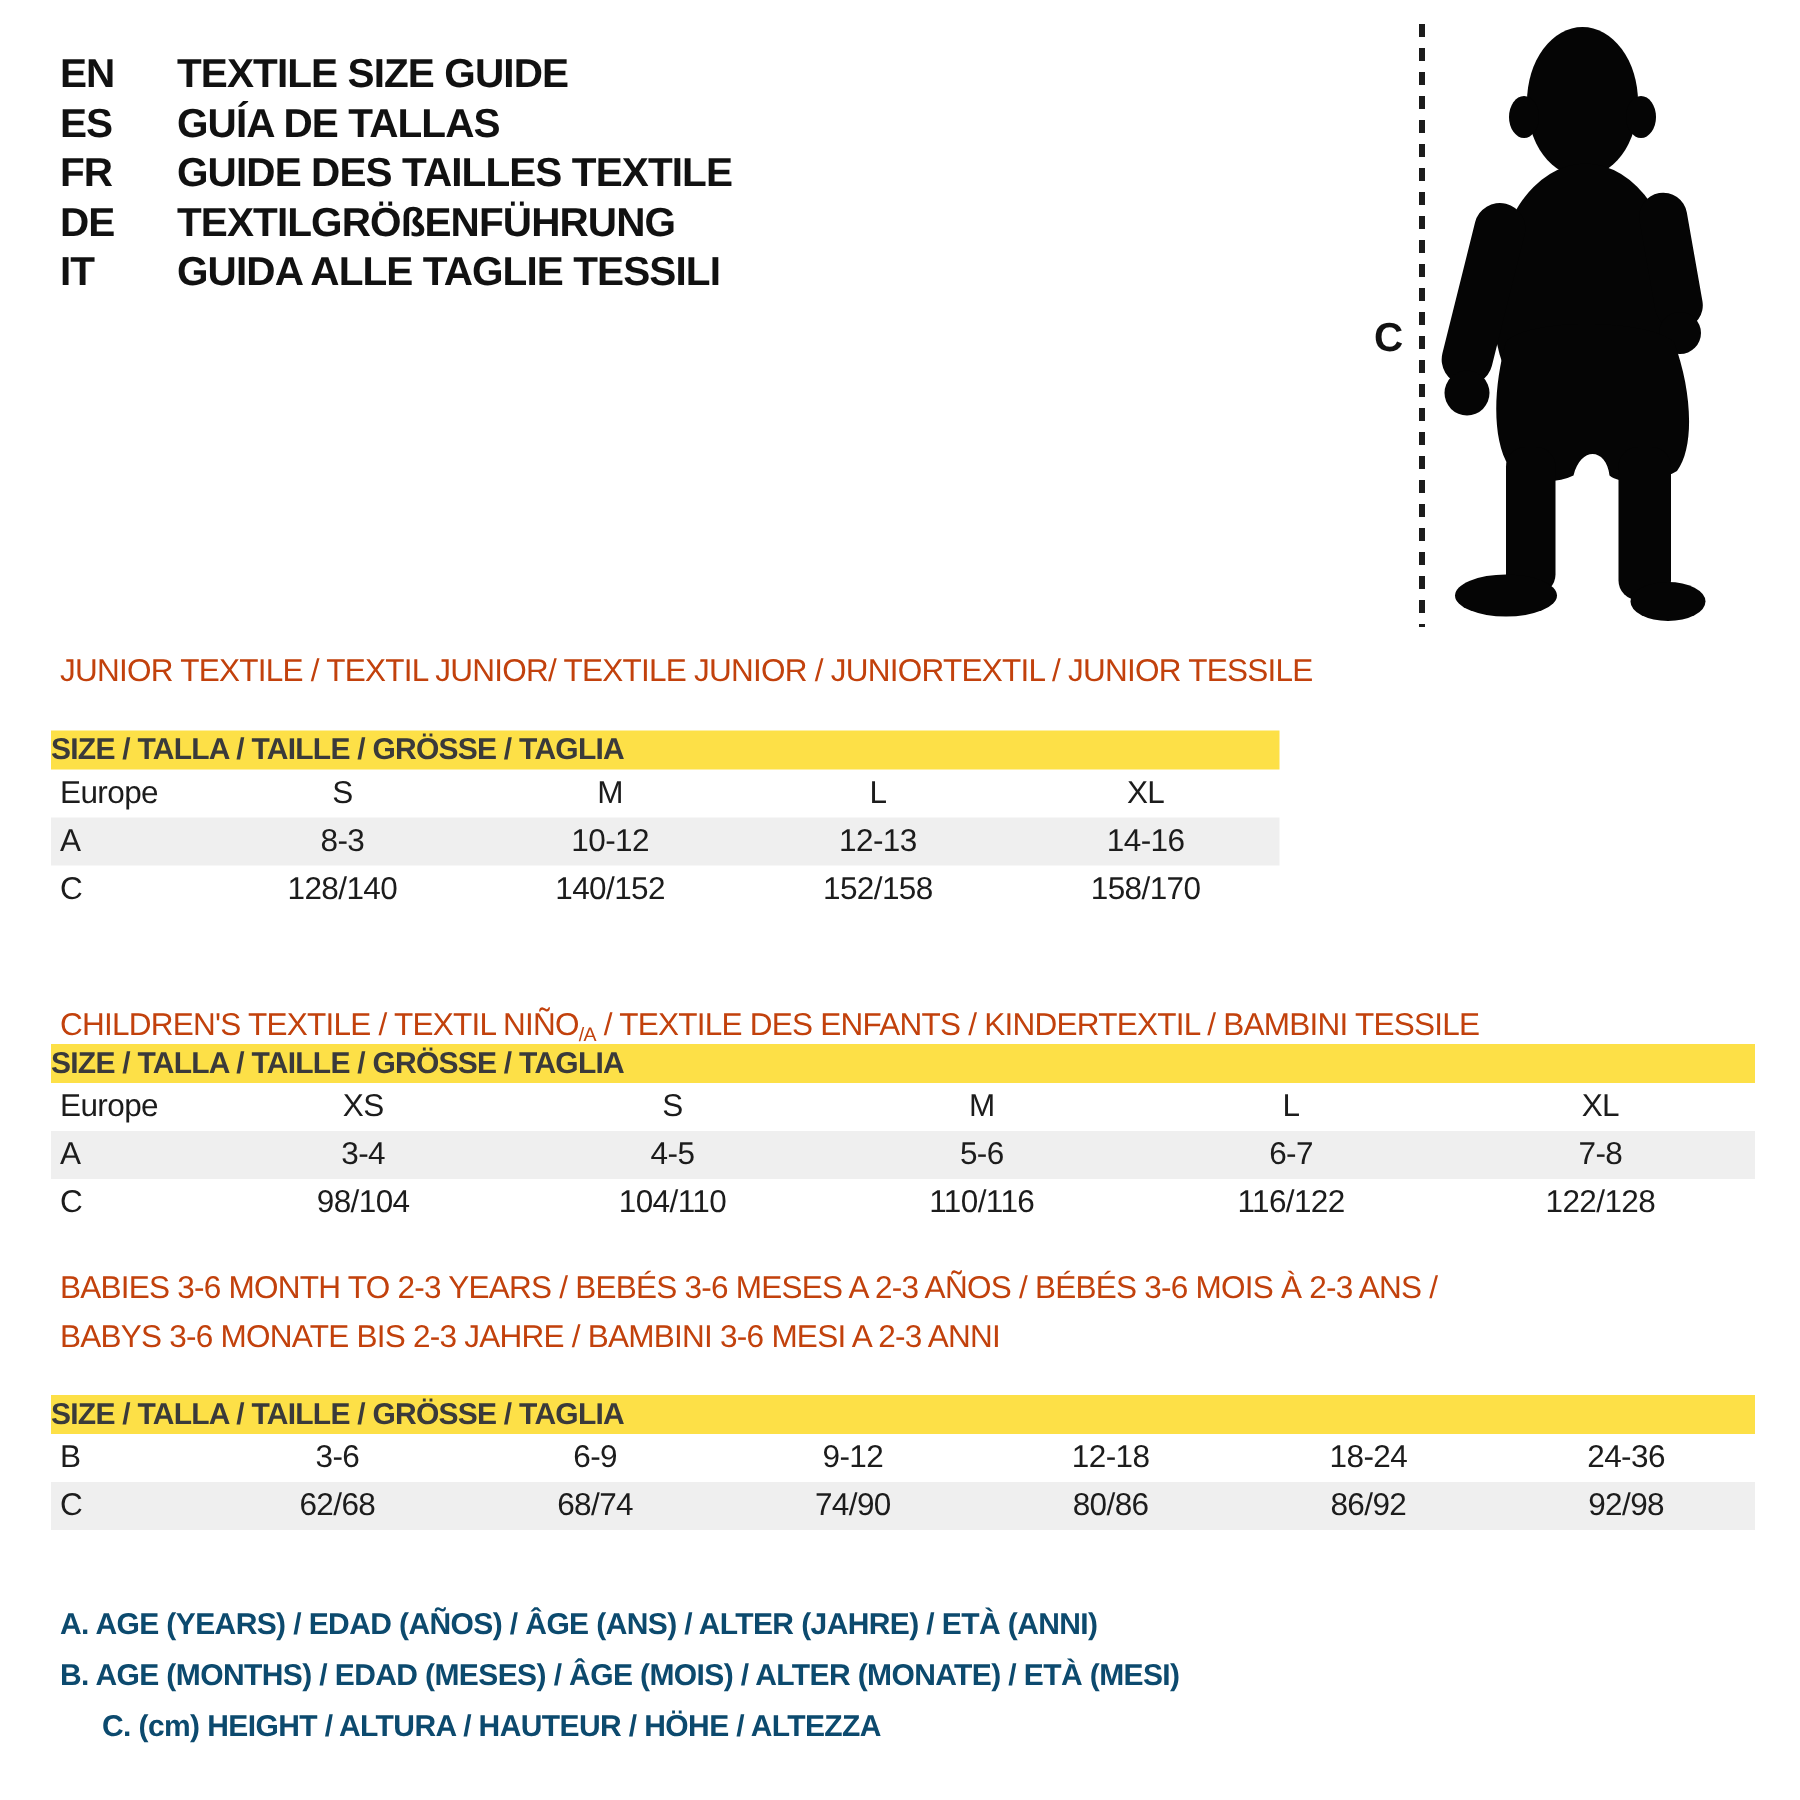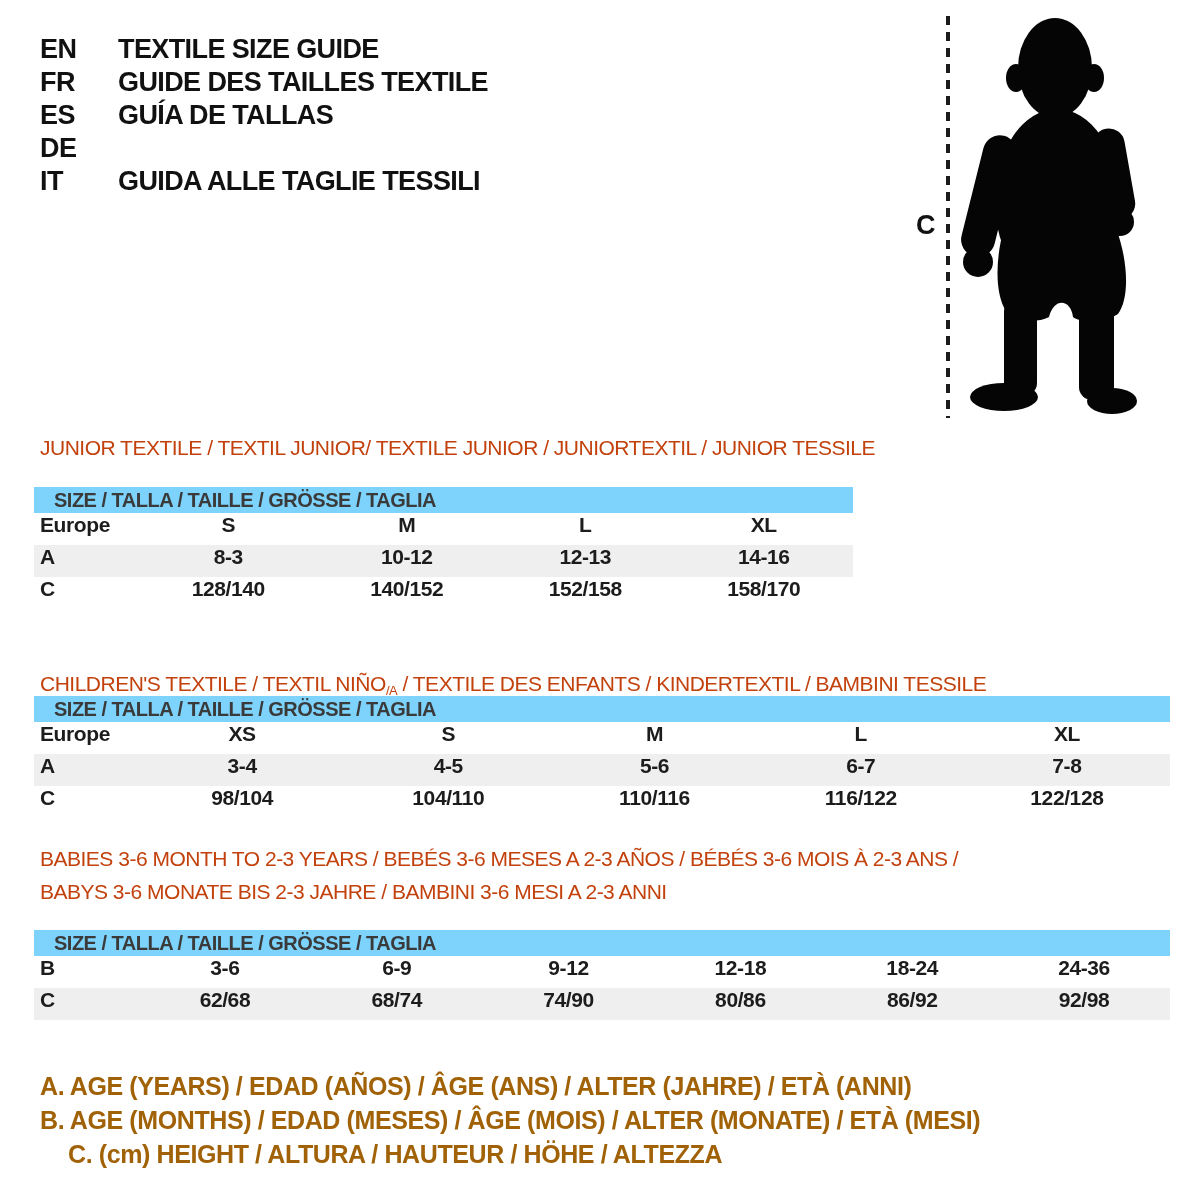--- a/index.html
+++ b/index.html
@@ -24,59 +24,60 @@
   .toddler { position:absolute; left:958px; top:16px; }
   
   .section-title {
     position:absolute; left:40px; font-size:21px; font-weight:400;
     letter-spacing:-0.5px; white-space:nowrap; color:#c2410c;
   }
   .title-sub { font-size:13px; vertical-align:-4px; }
   
   .stable { position:absolute; left:34px; }
   .stable .hdr {
-    height:26px; background:#7dd3fc; color:#3a3a3a; font-weight:700;
-    font-size:20px; line-height:26px; padding-left:20px; letter-spacing:-0.5px;
+    height:26px; background:#fde047; color:#3a3a3a; font-weight:700;
+    font-size:20px; line-height:26px; padding-left:0; letter-spacing:-0.5px;
   }
   .stable .row {
-    display:flex; height:32px; 
-    font-weight:700; font-size:21px; letter-spacing:-0.4px; color:#1c1c1c;
+    display:flex; height:32px; align-items:center;
+    font-weight:400; font-size:21px; letter-spacing:-0.4px; color:#1c1c1c;
   }
   .stable .row.shade { background:#efefef; }
   .rlabel { width:105px; padding-left:6px; }
   .cell { flex:1; text-align:center; }
   .junior   { top:487px; width:819px; }
   .children { top:696px; width:1136px; }
   .babies   { top:930px; width:1136px; }
   
   .footnote {
-    position:absolute; left:40px; font-size:25px; font-weight:700;
-    letter-spacing:-0.4px; white-space:nowrap; color:#a16207;
+    position:absolute; left:40px; font-size:20px; font-weight:700;
+    letter-spacing:-0.4px; white-space:nowrap; color:#0c4a6e;
   }
 </style>
 </head>
 <body>
 
 <div class="canvas">
 
   <div class="langs">
     <div class="lang-row">
       <span class="lang-code">EN</span>
       <span class="lang-label">TEXTILE SIZE GUIDE</span>
     </div>
     <div class="lang-row">
+      <span class="lang-code">ES</span>
+      <span class="lang-label">GUÍA DE TALLAS</span>
+    </div>
+    <div class="lang-row">
       <span class="lang-code">FR</span>
       <span class="lang-label">GUIDE DES TAILLES TEXTILE</span>
     </div>
     <div class="lang-row">
-      <span class="lang-code">ES</span>
-      <span class="lang-label">GUÍA DE TALLAS</span>
-    </div>
-    <div class="lang-row">
       <span class="lang-code">DE</span>
+      <span class="lang-label">TEXTILGRÖßENFÜHRUNG</span>
     </div>
     <div class="lang-row">
       <span class="lang-code">IT</span>
       <span class="lang-label">GUIDA ALLE TAGLIE TESSILI</span>
     </div>
   </div>
 
   <span class="figure-c">C</span>
   <div class="dash-line"></div>
   <svg class="toddler" width="195" height="404" viewBox="0 0 195 404" fill="#050505" xmlns="http://www.w3.org/2000/svg">

